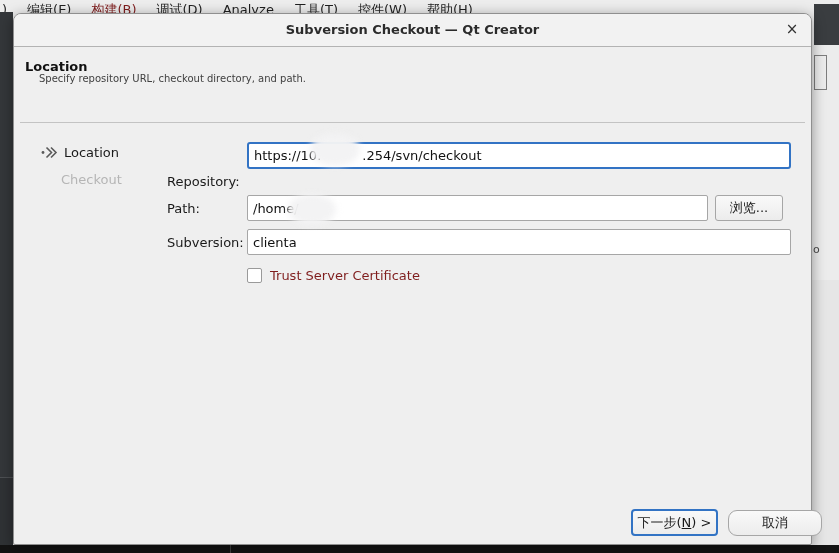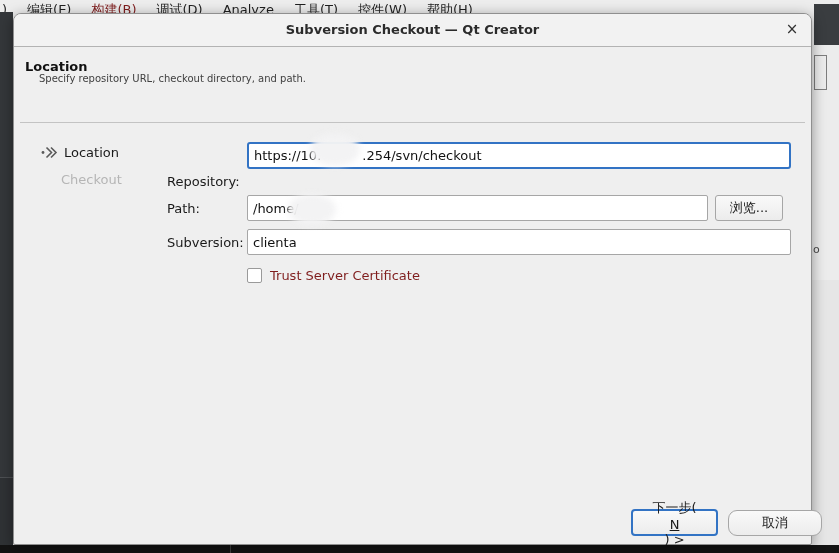--- a/index.html
+++ b/index.html
@@ -78,21 +78,21 @@
     display:flex;align-items:center;justify-content:center;cursor:default;
   }
   .btn-browse{left:701px;top:181px;width:68px;height:26px;border:1px solid #a6a6a6;border-radius:3px;}
   .checkbox{
     position:absolute;left:233px;top:254px;width:15px;height:15px;
     background:#fff;border:1px solid #9a9a9a;border-radius:2px;box-sizing:border-box;
   }
   .cb-label{position:absolute;left:256px;top:254px;font-size:13px;color:#7f1d1d;line-height:15px;}
 
   
-  .btn-next{left:617px;top:495px;width:87px;height:27px;border:2px solid #3273c4;border-radius:4px;flex-direction:column;}
+  .btn-next{left:617px;top:495px;width:87px;height:27px;border:2px solid #3273c4;border-radius:4px;}
   .btn-next .accel{text-decoration:underline;}
   .btn-cancel{left:714px;top:496px;width:94px;height:26px;border:1px solid #a6a6a6;border-radius:9px;}
 
   
   .blur-blob{
     position:absolute;border-radius:50%;
     background:rgba(243,243,244,.97);filter:blur(3px);z-index:5;
   }
   .blob-repo{left:310px;top:133px;width:50px;height:33px;}
   .blob-path{left:288px;top:194px;width:48px;height:31px;}

